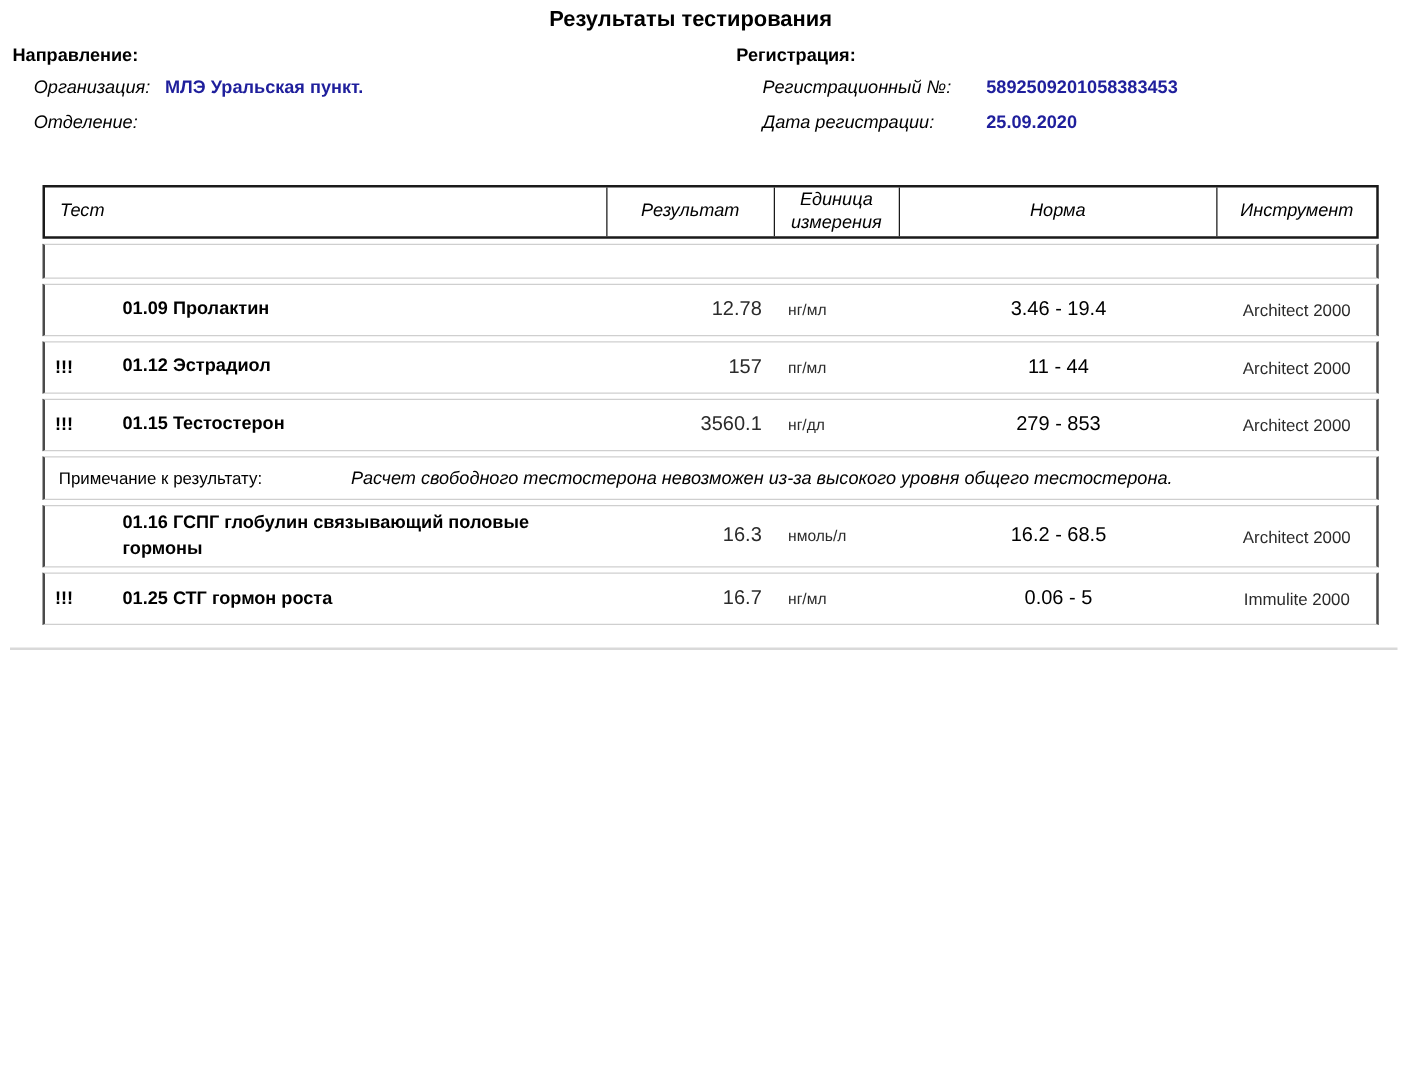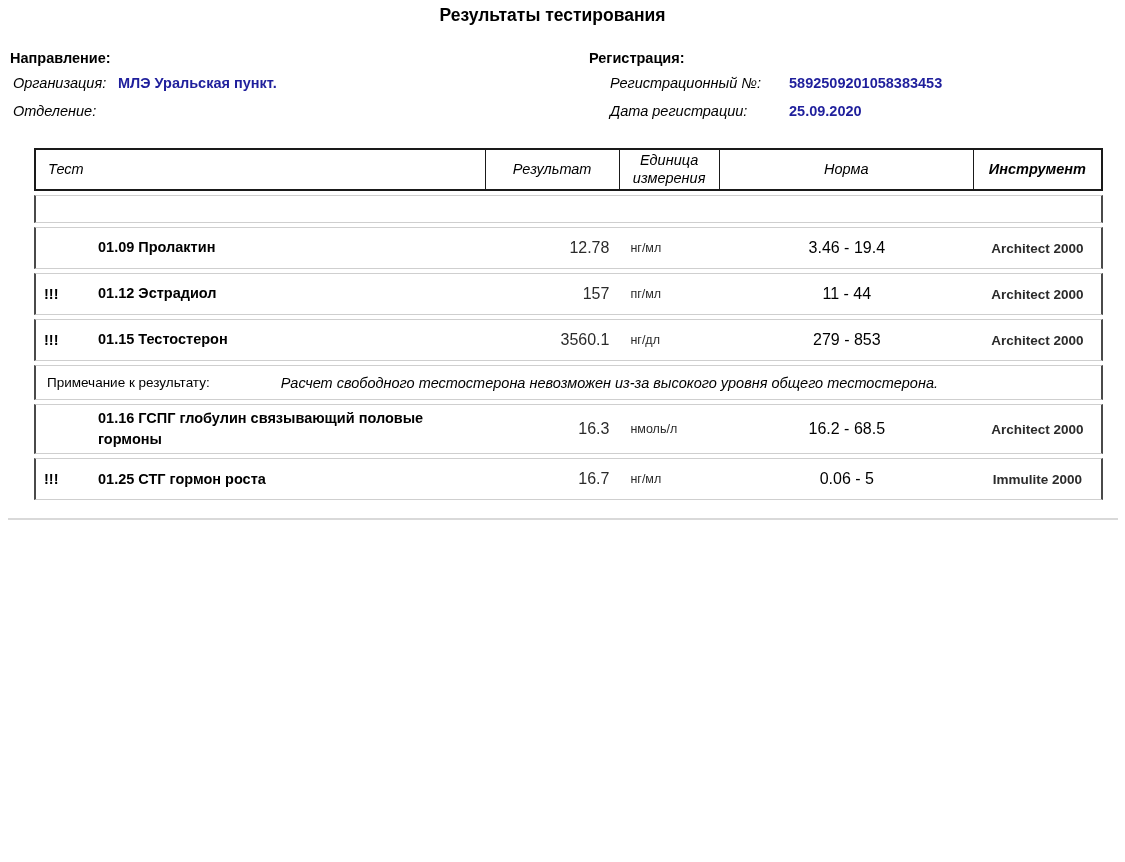--- a/index.html
+++ b/index.html
@@ -11,48 +11,48 @@
   }
   .page { position:relative; width:1125px; height:862px;border-radius:15px; }
 
   .title {
     position:absolute; top:5px; left:0; width:1105px;
     text-align:center; font-size:17.5px; font-weight:bold;
   }
 
   
   .info { position:absolute; top:36px; left:0; width:1125px; }
-  .info-col { position:absolute; top:14px; }
+  .info-col { position:absolute; top:1px; }
   .info-col.left  { left:10px;  width:540px; }
   .info-col.right { left:589px; width:530px; }
   .info-heading { font-size:14.5px; font-weight:bold; margin-bottom:9px; }
   .info-row { display:flex; margin-bottom:10px; height:18px; align-items:baseline; }
   .info-label { font-size:14.5px; font-style:italic; }
-  .info-col.left  .info-label { margin-left:3px; width:105px; }
+  .info-col.left  .info-label { margin-left:17px; width:105px; }
   .info-col.right .info-label { margin-left:21px; width:179px; }
   .info-value { font-size:14.5px; font-weight:bold; color:#1f1f9c; }
 
   
   .rtable { position:absolute; left:6px; top:148px; width:1097px;padding-left:28px; }
   .thead {
     display:flex; border:2px solid #1a1a1a; height:43px; background:#fff;
   }
   .thead .cell {
     display:flex; align-items:center; justify-content:center;
     font-size:14.5px; font-style:italic; text-align:center;
     border-right:1.5px solid #1a1a1a; line-height:1.2;
   }
   .thead .cell:last-child { border-right:none; }
   .pre-line { white-space:pre-line; }
 
   .c-test  { width:463px; }
   .c-result{ width:138px; }
   .c-unit  { width:103px; }
   .c-norm  { width:262px; }
-  .c-instr { width:131px;font-weight:bold; }
+  .c-instr { width:131px; }
 
   .thead .c-test { justify-content:flex-start; padding-left:12px; }
 
   .brow {
     display:flex; align-items:center; background:#fff;
     border-top:1px solid #cfcfcf; border-bottom:1px solid #cfcfcf;
     border-left:2px solid #4a4a4a; border-right:2px solid #4a4a4a;
     margin-top:4px; min-height:42px;
   }
   .brow.empty { min-height:28px; }

